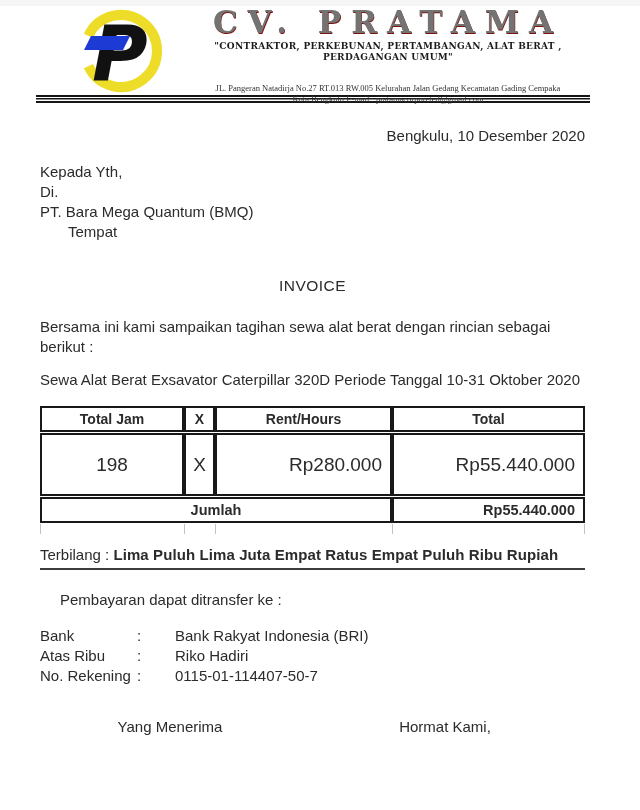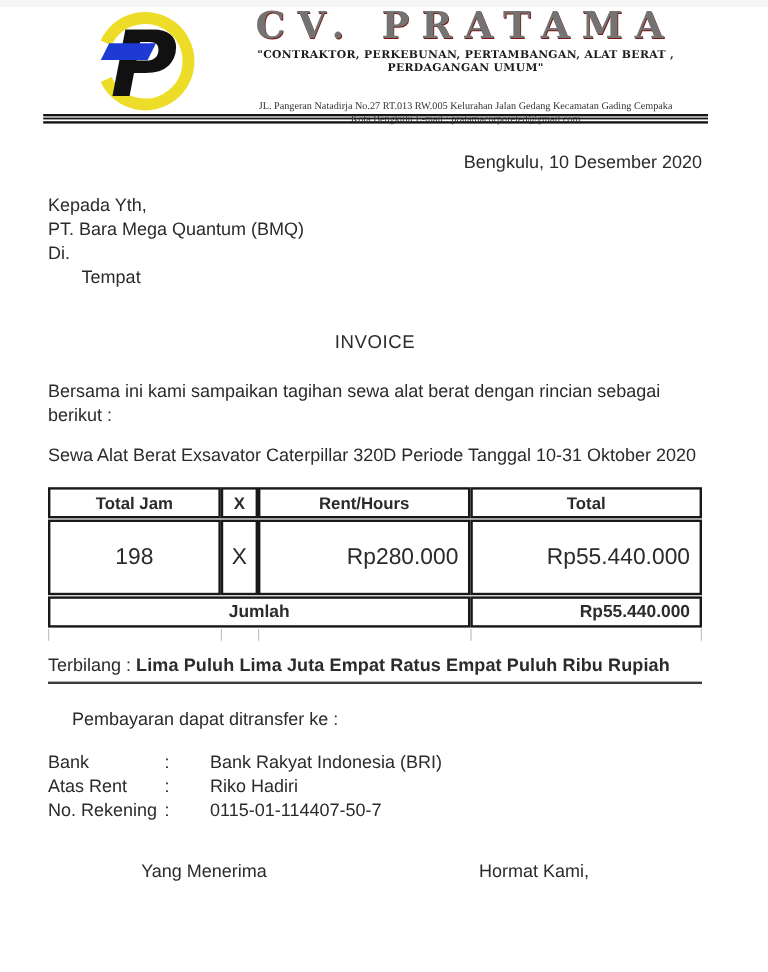--- a/index.html
+++ b/index.html
@@ -125,22 +125,22 @@
 </div>
 
 <div class="rule"></div>
 
 <div class="content">
 
   <div class="date-line">Bengkulu, 10 Desember 2020</div>
 
   <div class="recipient">
     <div>Kepada Yth,</div>
+    <div>Di.</div>
     <div>PT. Bara Mega Quantum (BMQ)</div>
-    <div>Di.</div>
     <div class="indent">Tempat</div>
   </div>
 
   <div class="doc-title">INVOICE</div>
 
   <div class="para">Bersama ini kami sampaikan tagihan sewa alat berat dengan rincian sebagai berikut :</div>
 
   <div class="para2">Sewa Alat Berat Exsavator Caterpillar 320D Periode Tanggal 10-31 Oktober 2020</div>
 
   <table class="invoice">
@@ -182,21 +182,21 @@
 
   <div class="pay-intro">Pembayaran dapat ditransfer ke :</div>
 
   <div class="bank-block">
     <div class="bank-row">
       <span>Bank</span>
       <span>:</span>
       <span>Bank Rakyat Indonesia (BRI)</span>
     </div>
     <div class="bank-row">
-      <span>Atas Rent</span>
+      <span>Atas Ribu</span>
       <span>:</span>
       <span>Riko Hadiri</span>
     </div>
     <div class="bank-row">
       <span>No. Rekening</span>
       <span>:</span>
       <span>0115-01-114407-50-7</span>
     </div>
   </div>
 

